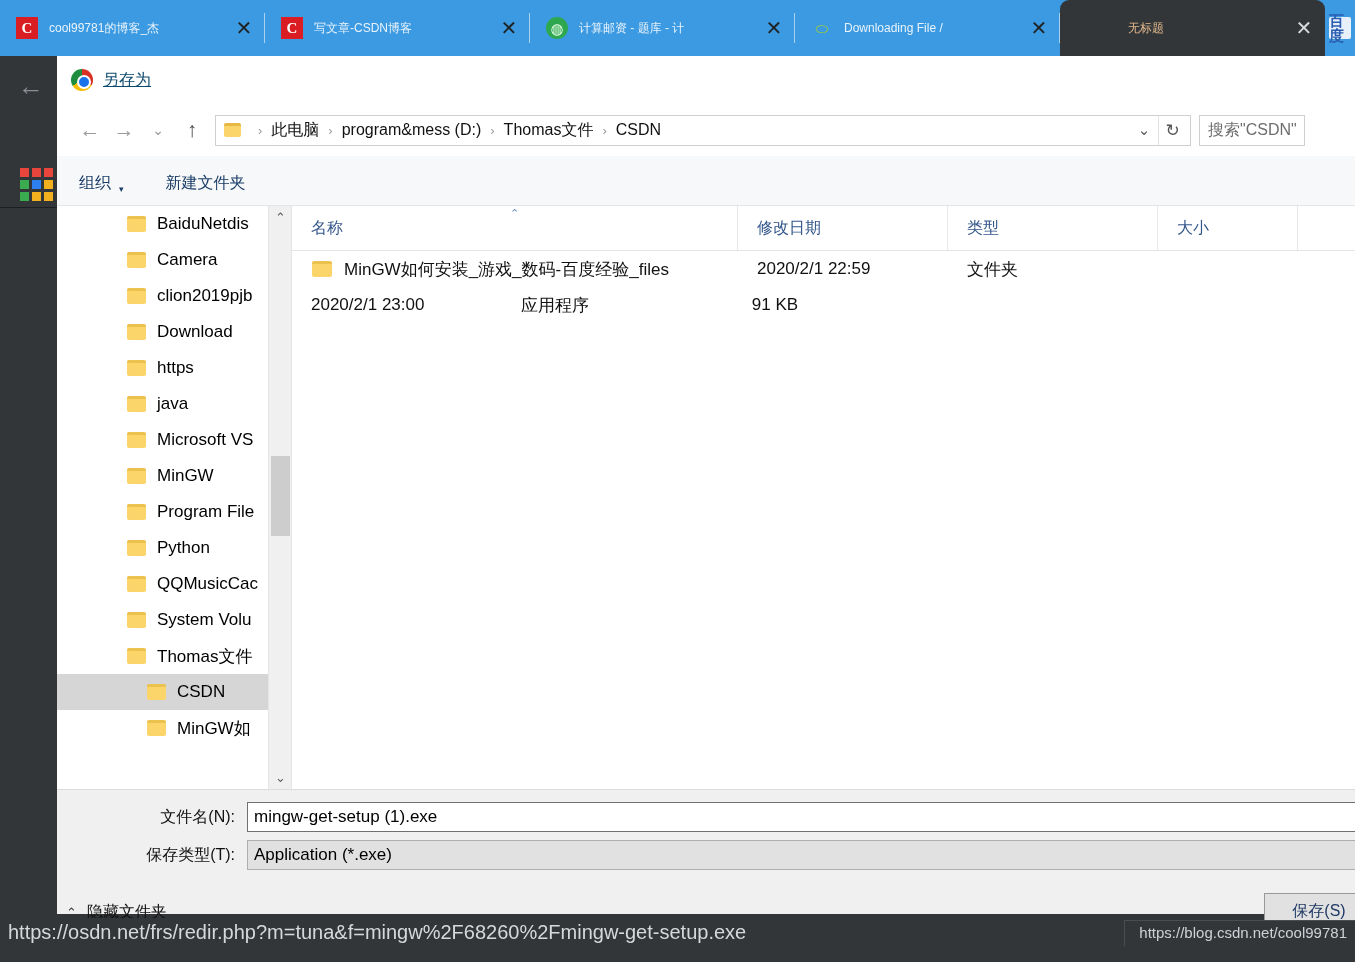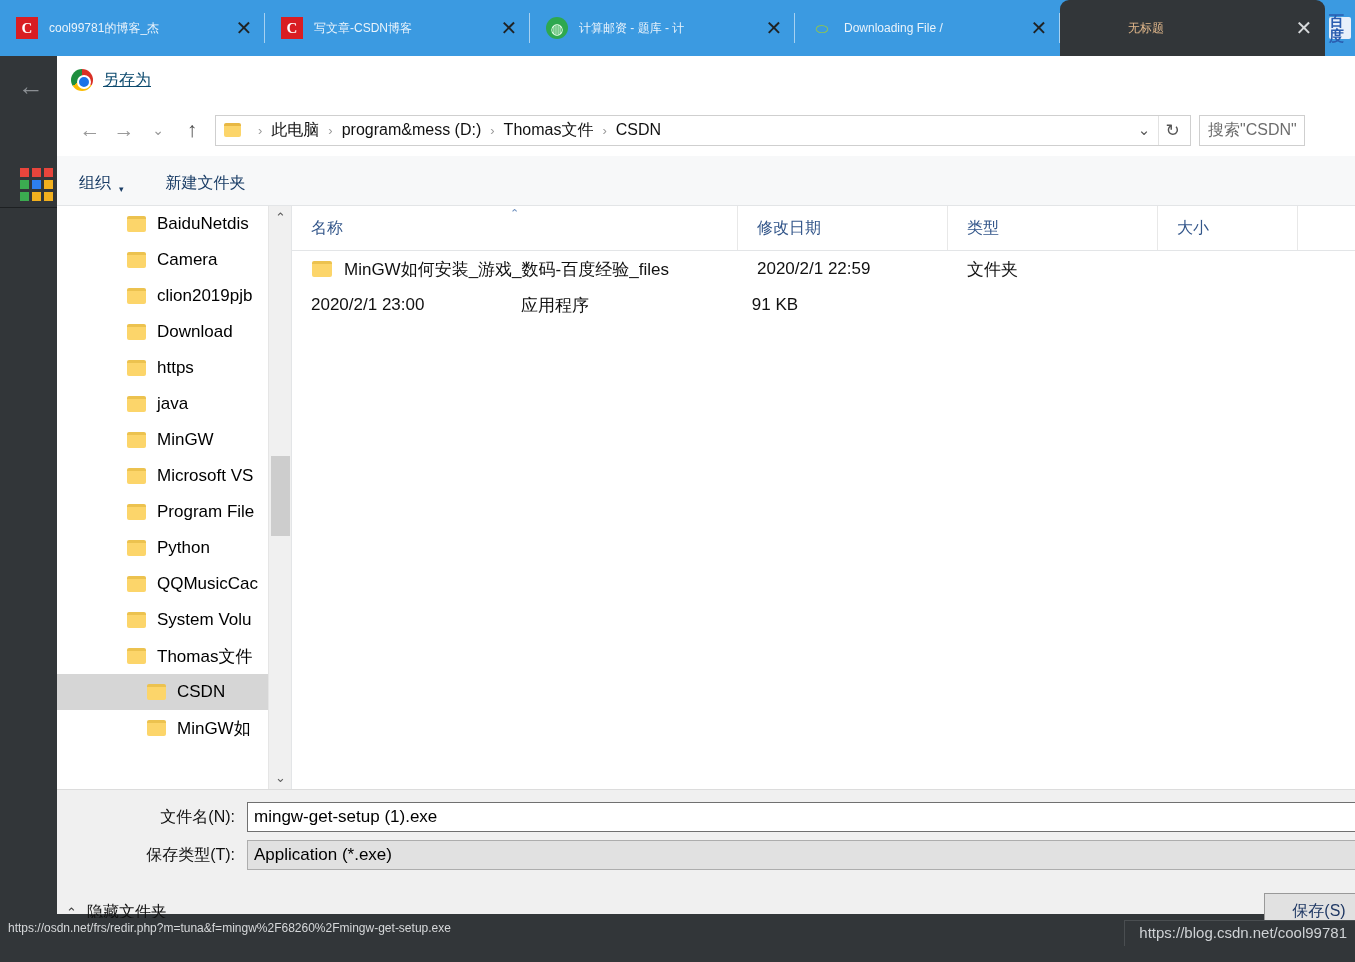--- a/index.html
+++ b/index.html
@@ -271,21 +271,21 @@
     color: #1f3864; font-size: 16px;
     display: flex; align-items: center; justify-content: center;
     cursor: pointer;
     font-family: "Liberation Sans", sans-serif;
   }
 
   
   #status-url {
     position: absolute; left: 0; top: 918px;
     padding: 3px 12px 5px 8px;
-    background: #323639; color: #d6d8da; font-size: 12px;
+    background: #323639; color: #d6d8da; font-size: 20px;
     white-space: nowrap;
   }
   #status-right {
     position: absolute; right: 0; top: 920px;
     padding: 3px 8px 5px 14px;
     background: #323639; color: #cfd2d5; font-size: 15px;
     white-space: nowrap;
     border-top: 1px solid #4a4e51; border-left: 1px solid #4a4e51;
   }
 </style>
@@ -410,25 +410,25 @@
           <div class="tree-item">
             <span class="folder"></span>
             <span>https</span>
           </div>
           <div class="tree-item">
             <span class="folder"></span>
             <span>java</span>
           </div>
           <div class="tree-item">
             <span class="folder"></span>
+            <span>Microsoft VS</span>
+          </div>
+          <div class="tree-item">
+            <span class="folder"></span>
             <span>MinGW</span>
-          </div>
-          <div class="tree-item">
-            <span class="folder"></span>
-            <span>Microsoft VS</span>
           </div>
           <div class="tree-item">
             <span class="folder"></span>
             <span>Program File</span>
           </div>
           <div class="tree-item">
             <span class="folder"></span>
             <span>Python</span>
           </div>
           <div class="tree-item">

